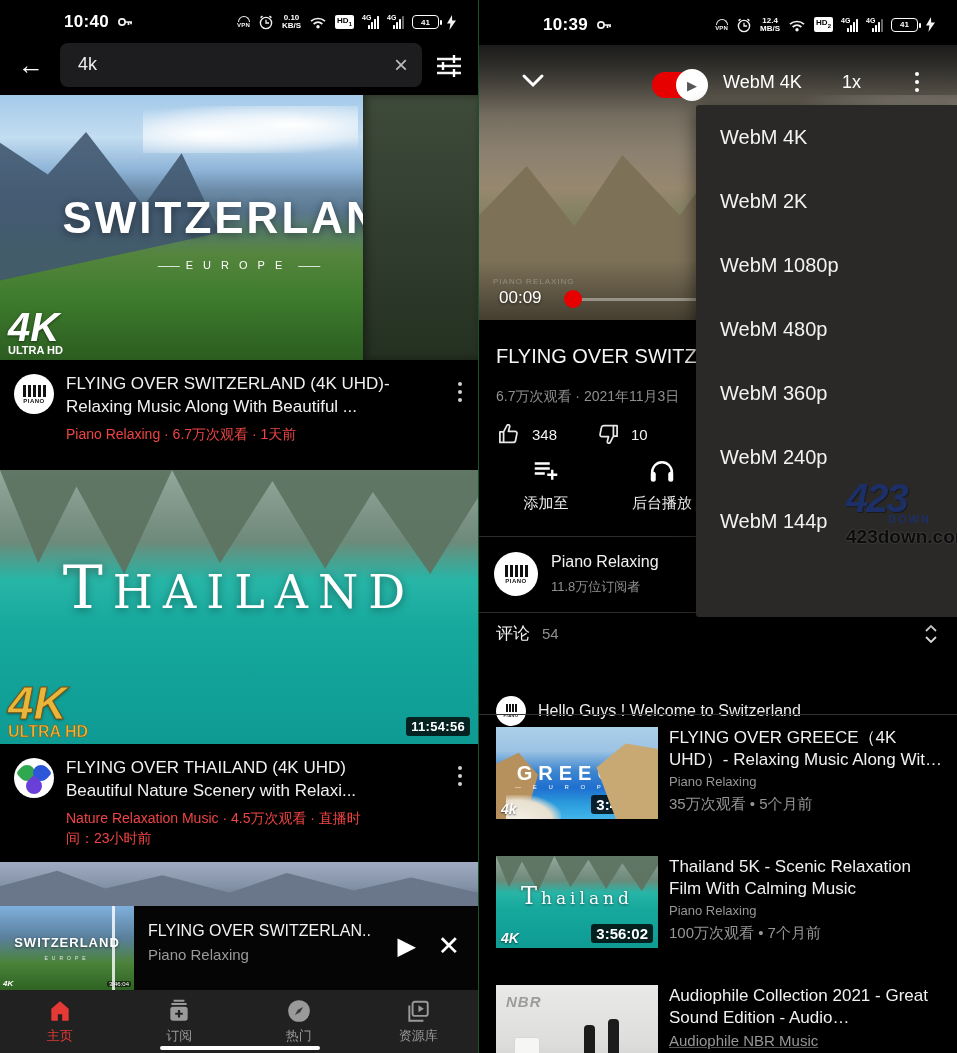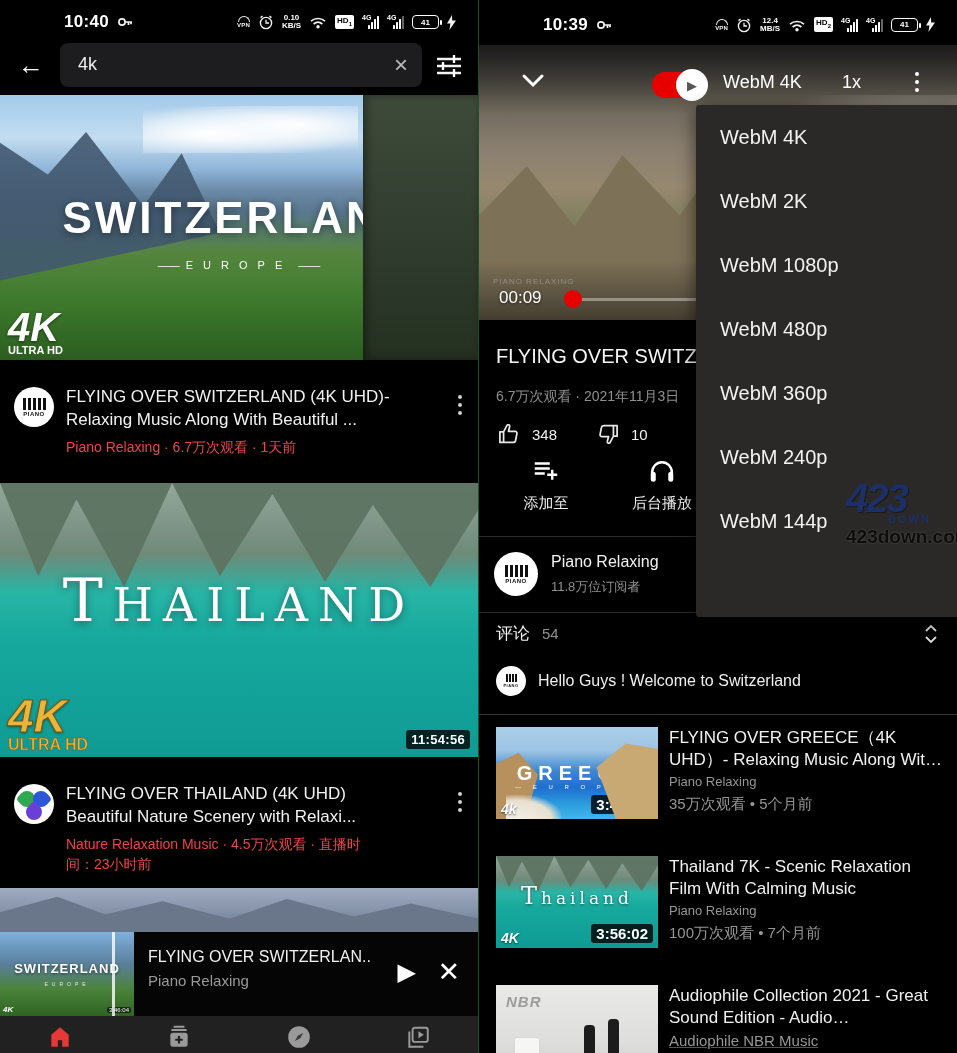--- a/index.html
+++ b/index.html
@@ -76,21 +76,21 @@
   .tt-th::first-letter { font-size:60px; }
   .duration { position:absolute; right:8px; bottom:8px; background:rgba(0,0,0,.78); color:#fff;
      font-size:13px; font-weight:600; padding:2px 5px; border-radius:3px; letter-spacing:.3px; }
   .wm4k { position:absolute; left:8px; bottom:4px; line-height:1; }
   .wm4k .big { font-size:40px; font-weight:800; font-style:italic; color:#fff; text-shadow:0 1px 3px rgba(0,0,0,.5); }
   .wm4k .small { font-size:11px; font-weight:800; color:#fff; margin-top:-2px; }
   .wm4k.gold .big { font-size:46px; color:#e9b63b; -webkit-text-stroke:1px #7a5410; }
   .wm4k.gold .small { font-size:16px; color:#e9b63b; -webkit-text-stroke:.5px #7a5410; }
 
   
-  .vinfo { position:relative; padding:12px 44px 0 14px;margin-top:13px; }
+  .vinfo { position:relative; padding:12px 44px 0 14px; }
   .avatar { position:absolute; left:14px; top:14px; width:40px; height:40px; border-radius:50%; background:#fff;
             display:flex; flex-direction:column; align-items:center; justify-content:center; overflow:hidden; }
   .piano-keys { display:flex; gap:2px; margin-bottom:1px; }
   .piano-keys i { width:3px; height:12px; background:#111; display:block; }
   .piano-name { font-size:6px; font-weight:800; color:#111; letter-spacing:.5px; }
   .avatar.nature { background:#fff; position:absolute; }
   .petal { position:absolute; width:16px; height:16px; border-radius:50% 50% 50% 4px; }
   .petal.g { left:5px; top:7px; background:#2fa84f; transform:rotate(45deg); }
   .petal.b { right:5px; top:7px; background:#2b57d8; transform:rotate(-45deg); border-radius:50% 50% 4px 50%; }
   .petal.p { left:12px; bottom:4px; background:#6a3fd8; border-radius:4px 50% 50% 50%; transform:rotate(45deg); }
@@ -171,21 +171,21 @@
   .action { position:absolute; width:110px; display:flex; flex-direction:column; align-items:center; gap:8px; }
   .action-label { font-size:15px; color:#ededed; }
   .divider { position:absolute; left:0; right:0; height:1px; background:#2c2c2c; }
   .ch-avatar { position:absolute; left:15px; top:552px; width:44px; height:44px; }
   .ch-name { position:absolute; left:72px; top:553px; font-size:16px; color:#f1f1f1; }
   .ch-subs { position:absolute; left:72px; top:578px; font-size:13px; color:#8f8f8f; }
   .comments-head { top:622px; padding:0 17px; display:flex; align-items:center; }
   .cm-label { font-size:17px; color:#f1f1f1; font-weight:500; }
   .cm-count { font-size:15px; color:#8f8f8f; margin-left:12px; }
   .cm-expand { margin-left:auto; }
-  .comment-row { top:666px; padding:0 17px; display:flex; align-items:center; gap:12px; }
+  .comment-row { top:696px; padding:0 17px; display:flex; align-items:center; gap:12px; }
   .cm-avatar { width:30px; height:30px; flex:none; }
   .cm-text { font-size:16px; color:#efefef; }
 
   
   .related-item { position:absolute; left:17px; right:0; height:92px; }
   .rel-thumb { position:absolute; left:0; top:0; width:162px; height:92px; overflow:hidden; }
   .rel-text { margin-left:173px; padding-right:10px; }
   .rel-title { font-size:17px; line-height:22px; color:#f1f1f1; display:-webkit-box; -webkit-line-clamp:2; -webkit-box-orient:vertical; overflow:hidden; }
   .rel-channel { font-size:13px; color:#969696; margin-top:3px; }
   .rel-meta { font-size:15px; color:#969696; margin-top:6px; }
@@ -592,21 +592,21 @@
     </div>
   </div>
 
   <div class="related-item" style="top:856px;">
     <div class="rel-thumb thumb th-scene">
       <div class="thumb-title tt-th-sm">Thailand</div>
       <span class="rel-4k">4K</span>
       <span class="rel-dur">3:56:02</span>
     </div>
     <div class="rel-text">
-      <div class="rel-title">Thailand 7K - Scenic Relaxation Film With Calming Music</div>
+      <div class="rel-title">Thailand 5K - Scenic Relaxation Film With Calming Music</div>
       <div class="rel-channel">Piano Relaxing</div>
       <div class="rel-meta">100万次观看 • 7个月前</div>
     </div>
   </div>
 
   <div class="related-item" style="top:985px;">
     <div class="rel-thumb thumb nbr-scene">
       <span class="nbr-brand">NBR</span>
       <span class="chair"></span>
       <span class="speaker" style="left:88px;"></span>

